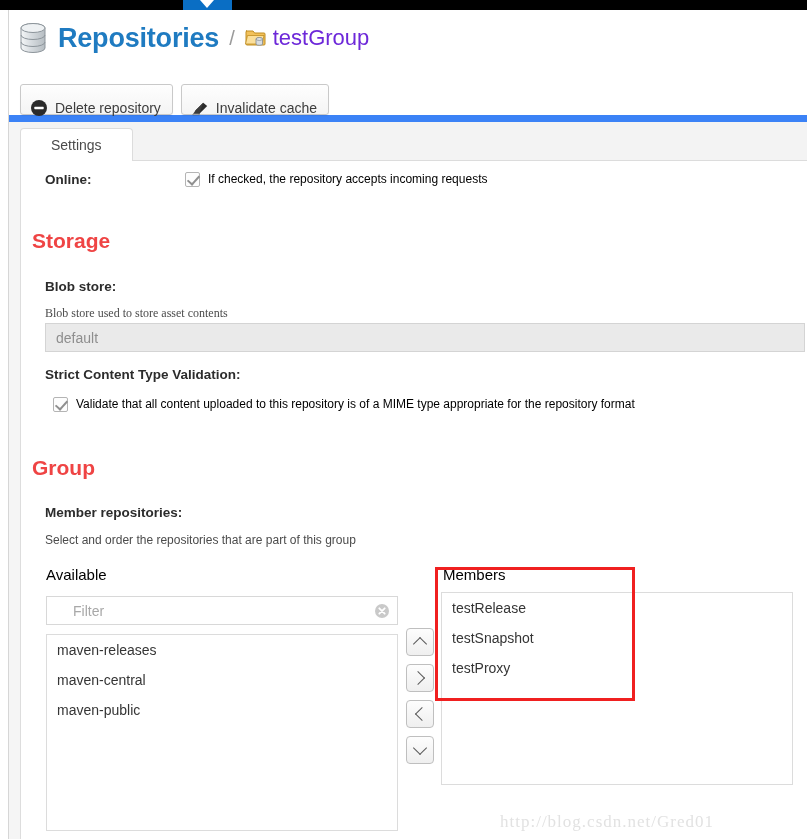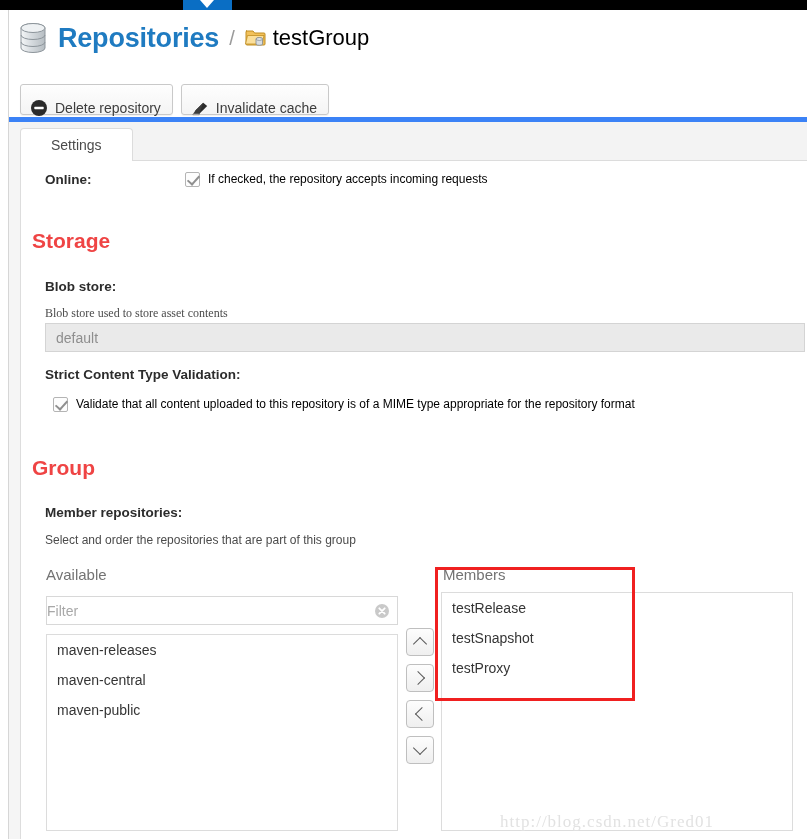--- a/index.html
+++ b/index.html
@@ -55,21 +55,21 @@
     border-right: 1px solid #dddddd;
   }
 
   
   .page-header {
     position: absolute;
     left: 9px; top: 10px;
     width: 798px;
     height: 112px;
     background: #ffffff;
-    border-bottom: 5px solid #3b82f6;
+    border-bottom: 7px solid #3b82f6;
     box-sizing: border-box;
   }
   .title-row {
     position: absolute;
     left: 9px; top: 11px;
     display: flex;
     align-items: center;
   }
   .db-icon {
     width: 30px; height: 34px;
@@ -87,21 +87,21 @@
     color: #9a9a9a;
     margin: 0 10px;
   }
   .group-icon {
     width: 21px; height: 20px;
     margin-right: 7px;
     flex: 0 0 auto;
   }
   .title-sub {
     font-size: 22px;
-    color: #000000;
+    color: #6d28d9;
   }
 
   
   .toolbar {
     position: absolute;
     left: 11px; top: 74px;
     display: flex;
     gap: 8px;
   }
   .tb-btn {
@@ -222,49 +222,49 @@
     align-items: center;
     padding-left: 10px;
     font-size: 14px;
     color: #8e8e8e;
   }
 
   
   .col-caption {
     position: absolute;
     font-size: 15px;
-    color: #737373;
+    color: #000000;
   }
   .filter-box {
     position: absolute;
     left: 46px; top: 596px;
     width: 352px; height: 29px;
     border: 1px solid #d8d8d8;
     background: #ffffff;
     box-sizing: border-box;
     display: flex;
     align-items: center;
-    padding: 0 7px 0 0;
+    padding: 0 7px 0 26px;
   }
   .filter-ph {
     flex: 1 1 auto;
     font-size: 14px;
     color: #a8a8a8;
   }
   .clear-ico { width: 16px; height: 16px; flex: 0 0 auto; cursor: pointer; }
 
   .list-box {
     position: absolute;
     border: 1px solid #dcdcdc;
     background: #ffffff;
     box-sizing: border-box;
     overflow: hidden;
   }
   .list-box.available { left: 46px; top: 634px; width: 352px; height: 197px; }
-  .list-box.members   { left: 441px; top: 592px; width: 352px; height: 239px; }
+  .list-box.members   { left: 441px; top: 592px; width: 352px; height: 193px; }
   .list-item {
     padding: 5px 0 5px 10px;
     font-size: 14px;
     color: #353535;
     cursor: pointer;
     line-height: 20px;
   }
 
   .xfer-col {
     position: absolute;

